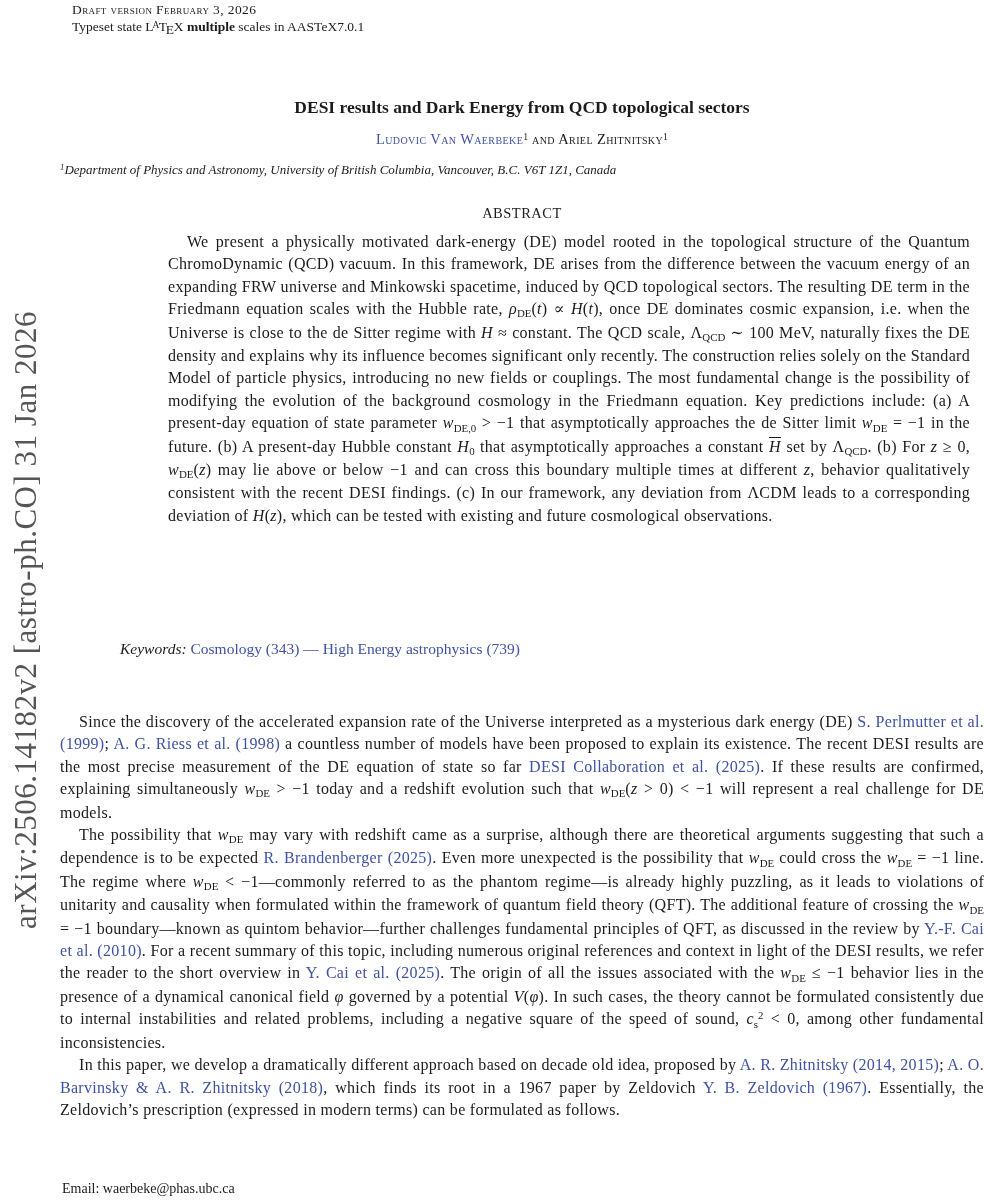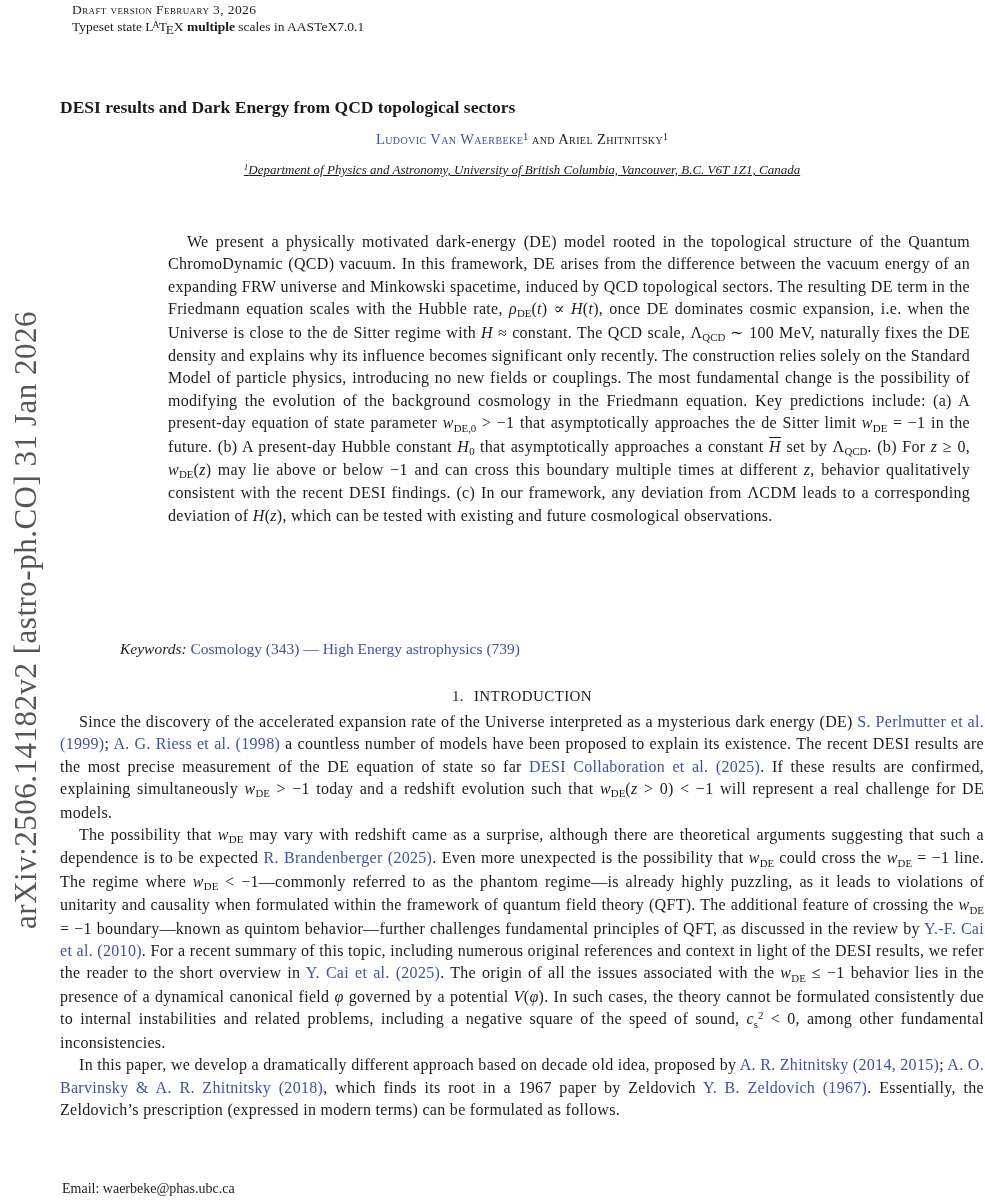--- a/index.html
+++ b/index.html
@@ -23,29 +23,29 @@
     transform-origin:0 0;
     transform:rotate(-90deg) translateX(-50%);
     white-space:nowrap;
     font-size:31px;letter-spacing:0.5px;
     color:var(--stamp);
   }
   .masthead{position:absolute;left:72px;top:1px;font-size:13.5px;line-height:17px;}
   .masthead .l1{font-variant:small-caps;letter-spacing:0.4px;}
   .title-block{
     position:absolute;left:60px;top:97px;width:924px;
-    font-size:17.5px;font-weight:bold;
+    text-align:center;font-size:17.5px;font-weight:bold;
   }
   .authors{
     position:absolute;left:60px;top:131px;width:924px;
     text-align:center;font-size:14.5px;
   }
   .affiliation{
     position:absolute;left:60px;top:162px;width:924px;
-    text-align:center;font-size:13px;text-decoration:underline;
+    font-size:13px;
   }
   .abs-head{
     position:absolute;left:60px;top:205px;width:924px;
     text-align:center;font-size:14.5px;letter-spacing:0.5px;
   }
   .abstract{
     position:absolute;left:120px;top:231px;width:802px;
     font-size:16px;line-height:22.4px;text-align:justify;letter-spacing:0.3px;margin-left:48px;
   }
   .abstract p{margin:0;text-indent:19px;}
@@ -87,30 +87,28 @@
     <div class="l1">Draft version February 3, 2026</div>
     <div class="l2"><span>Typeset state L</span><span class="seg-lA">A</span><span>T</span><span class="seg-lE">E</span><span>X </span><span class="seg-b">multiple</span><span> scales in AASTeX7.0.1</span></div>
   </div>
 
   <div class="title-block">DESI results and Dark Energy from QCD topological sectors</div>
 
   <div class="authors"><span class="seg-sc seg-link">Ludovic Van Waerbeke</span><span class="seg-sup">1</span><span class="seg-sc"> and </span><span class="seg-sc">Ariel Zhitnitsky</span><span class="seg-sup">1</span></div>
 
   <div class="affiliation"><span class="seg-sup seg-i">1</span><span class="seg-i">Department of Physics and Astronomy, University of British Columbia, Vancouver, B.C. V6T 1Z1, Canada</span></div>
 
+  <div class="abs-head">ABSTRACT</div>
 
   <div class="abstract">
     <p><span>We present a physically motivated dark-energy (DE) model rooted in the topological structure of the Quantum ChromoDynamic (QCD) vacuum. In this framework, DE arises from the difference between the vacuum energy of an expanding FRW universe and Minkowski spacetime, induced by QCD topological sectors. The resulting DE term in the Friedmann equation scales with the Hubble rate, </span><span class="seg-i">ρ</span><span class="seg-sub">DE</span><span>(</span><span class="seg-i">t</span><span>) ∝ </span><span class="seg-i">H</span><span>(</span><span class="seg-i">t</span><span>), once DE dominates cosmic expansion, i.e. when the Universe is close to the de Sitter regime with </span><span class="seg-i">H</span><span> ≈ constant. The QCD scale, Λ</span><span class="seg-sub">QCD</span><span> ∼ 100 MeV, naturally fixes the DE density and explains why its influence becomes significant only recently. The construction relies solely on the Standard Model of particle physics, introducing no new fields or couplings. The most fundamental change is the possibility of modifying the evolution of the background cosmology in the Friedmann equation. Key predictions include: (a) A present-day equation of state parameter </span><span class="seg-i">w</span><span class="seg-sub">DE,0</span><span> &gt; −1 that asymptotically approaches the de Sitter limit </span><span class="seg-i">w</span><span class="seg-sub">DE</span><span> = −1 in the future. (b) A present-day Hubble constant </span><span class="seg-i">H</span><span class="seg-sub">0</span><span> that asymptotically approaches a constant </span><span class="seg-i seg-ol">H</span><span> set by Λ</span><span class="seg-sub">QCD</span><span>. (b) For </span><span class="seg-i">z</span><span> ≥ 0, </span><span class="seg-i">w</span><span class="seg-sub">DE</span><span>(</span><span class="seg-i">z</span><span>) may lie above or below −1 and can cross this boundary multiple times at different </span><span class="seg-i">z</span><span>, behavior qualitatively consistent with the recent DESI findings. (c) In our framework, any deviation from ΛCDM leads to a corresponding deviation of </span><span class="seg-i">H</span><span>(</span><span class="seg-i">z</span><span>), which can be tested with existing and future cosmological observations.</span></p>
   </div>
 
   <div class="keywords"><span class="seg-i">Keywords: </span><span class="seg-link">Cosmology (343) — High Energy astrophysics (739)</span></div>
 
-  <div class="sec-head">
-    <span class="num">1.</span><span>INTRODUCTION</span>
-  </div>
 
   <div class="intro">
     <p><span>Since the discovery of the accelerated expansion rate of the Universe interpreted as a mysterious dark energy (DE) </span><span class="seg-link">S. Perlmutter et al. (1999)</span><span>; </span><span class="seg-link">A. G. Riess et al. (1998)</span><span> a countless number of models have been proposed to explain its existence. The recent DESI results are the most precise measurement of the DE equation of state so far </span><span class="seg-link">DESI Collaboration et al. (2025)</span><span>. If these results are confirmed, explaining simultaneously </span><span class="seg-i">w</span><span class="seg-sub">DE</span><span> &gt; −1 today and a redshift evolution such that </span><span class="seg-i">w</span><span class="seg-sub">DE</span><span>(</span><span class="seg-i">z</span><span> &gt; 0) &lt; −1 will represent a real challenge for DE models.</span></p>
     <p><span>The possibility that </span><span class="seg-i">w</span><span class="seg-sub">DE</span><span> may vary with redshift came as a surprise, although there are theoretical arguments suggesting that such a dependence is to be expected </span><span class="seg-link">R. Brandenberger (2025)</span><span>. Even more unexpected is the possibility that </span><span class="seg-i">w</span><span class="seg-sub">DE</span><span> could cross the </span><span class="seg-i">w</span><span class="seg-sub">DE</span><span> = −1 line. The regime where </span><span class="seg-i">w</span><span class="seg-sub">DE</span><span> &lt; −1—commonly referred to as the phantom regime—is already highly puzzling, as it leads to violations of unitarity and causality when formulated within the framework of quantum field theory (QFT). The additional feature of crossing the </span><span class="seg-i">w</span><span class="seg-sub">DE</span><span> = −1 boundary—known as quintom behavior—further challenges fundamental principles of QFT, as discussed in the review by </span><span class="seg-link">Y.-F. Cai et al. (2010)</span><span>. For a recent summary of this topic, including numerous original references and context in light of the DESI results, we refer the reader to the short overview in </span><span class="seg-link">Y. Cai et al. (2025)</span><span>. The origin of all the issues associated with the </span><span class="seg-i">w</span><span class="seg-sub">DE</span><span> ≤ −1 behavior lies in the presence of a dynamical canonical field </span><span class="seg-i">φ</span><span> governed by a potential </span><span class="seg-i">V</span><span>(</span><span class="seg-i">φ</span><span>). In such cases, the theory cannot be formulated consistently due to internal instabilities and related problems, including a negative square of the speed of sound, </span><span class="seg-i">c</span><span class="seg-sub">s</span><span class="seg-sup">2</span><span> &lt; 0, among other fundamental inconsistencies.</span></p>
     <p><span>In this paper, we develop a dramatically different approach based on decade old idea, proposed by </span><span class="seg-link">A. R. Zhitnitsky (2014, 2015)</span><span>; </span><span class="seg-link">A. O. Barvinsky &amp; A. R. Zhitnitsky (2018)</span><span>, which finds its root in a 1967 paper by Zeldovich </span><span class="seg-link">Y. B. Zeldovich (1967)</span><span>. Essentially, the Zeldovich’s prescription (expressed in modern terms) can be formulated as follows.</span></p>
   </div>
 
   <div class="footer-email">Email: waerbeke@phas.ubc.ca</div>
 
 </div>

